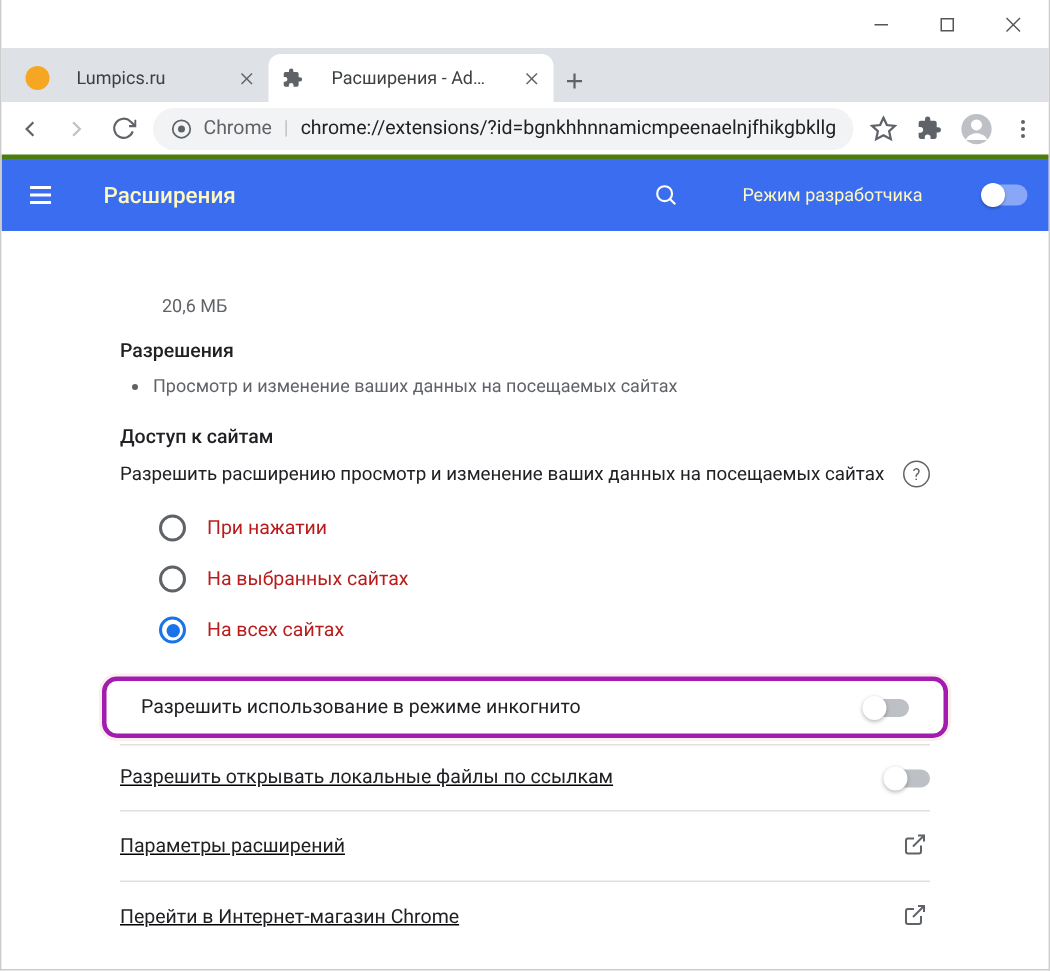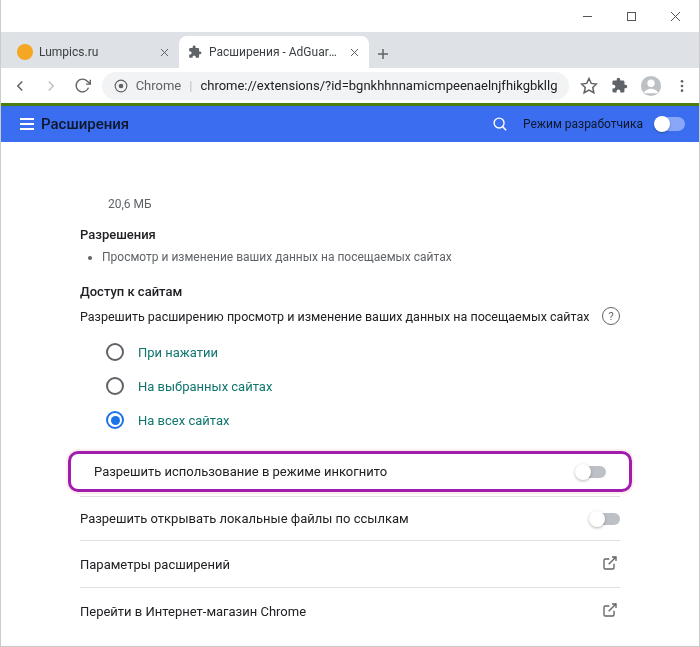--- a/index.html
+++ b/index.html
@@ -2,52 +2,52 @@
 <html><head>
 <meta charset="utf-8">
 <style>
   * { box-sizing: border-box; margin: 0; padding: 0; }
   body { font-family: 'Segoe UI', Roboto, Arial, sans-serif; font-size: 13px; background: #fff; width: 700px; height: 647px; overflow: hidden; position: relative; border: 1px solid #ccc; border-top: none; }
   .window-frame { width: 700px; }
   .titlebar { height: 32px; background: #fff; display:flex; justify-content:flex-end; align-items:center; padding: 0 4px; }
   .win-btn { width: 44px; height: 28px; display:flex; align-items:center; justify-content:center; color:#555; }
   .win-btn svg { stroke:#555; fill:none; }
   .tabstrip { height: 36px; background:#dee1e6; display:flex; align-items:flex-end; padding-left:8px; }
-  .tab { height:32px; background:#dee1e6; border-top-left-radius:8px; border-top-right-radius:8px; padding:0 8px; display:flex; align-items:center; gap:6px; font-size:12px; color:#3c4043; min-width:170px; max-width:190px; }
+  .tab { height:32px; background:#dee1e6; border-top-left-radius:8px; border-top-right-radius:8px; padding:0 8px; display:flex; align-items:center; gap:18px; font-size:12px; color:#3c4043; min-width:170px; max-width:190px; }
   .tab.active { background:#fff; }
   .tab .favicon { width:16px; height:16px; border-radius:50%; display:flex; align-items:center; justify-content:center; flex:0 0 16px; }
   .tab-title { flex:1; white-space:nowrap; overflow:hidden; text-overflow:ellipsis; }
   .tab-close { width:14px; height:14px; display:flex; align-items:center; justify-content:center; color:#5f6368; flex:0 0 14px;}
   .newtab { width:28px; height:28px; display:flex; align-items:center; justify-content:center; color:#5f6368; }
   .addrbar { height:38px; background:#fff; display:flex; align-items:center; padding:0 8px; gap:8px; border-bottom:3px solid #4d7c0f;}
   .nav-icon { width:28px; height:28px; display:flex; align-items:center; justify-content:center; color:#5f6368; border-radius:50%; }
   .nav-icon.disabled { color:#bdc1c6; }
   .omnibox { flex:1; height:28px; background:#f1f3f4; border-radius:14px; display:flex; align-items:center; padding:0 12px; gap:8px; color:#5f6368; font-size:13px; }
   .omnibox .url { color:#202124; white-space:nowrap; overflow:hidden; text-overflow:ellipsis;}
   .omnibox .proto { color:#5f6368; }
-  .header { height:36px; background:#3a6df0; color:#0f172a; display:flex; align-items:center; padding:0 16px; gap:4px; }
+  .header { height:48px; background:#3a6df0; color:#fef9c3; display:flex; align-items:center; padding:0 16px; gap:32px; }
   .burger { width:20px; height:20px; display:flex; align-items:center; justify-content:center;}
   .header-title { font-size:15px; font-weight:500; flex:1; }
   .dev-search { width:20px; height:20px; display:flex; align-items:center; justify-content:center; margin-right:8px;}
   .dev-label { font-size:12px; margin-right:8px; }
   .dev-toggle { width:30px; height:14px; border-radius:7px; background:rgba(255,255,255,0.4); position:relative; }
   .dev-toggle::after { content:""; width:16px; height:16px; border-radius:50%; background:#fff; position:absolute; top:-1px; left:-1px; box-shadow:0 1px 2px rgba(0,0,0,0.3);}
   .content-scroll { position:absolute; top:154px; bottom:0; left:0; right:0; overflow:hidden; background:#fff;}
   .panel { width:540px; margin:0 auto; padding: 0 0 24px 0; }
   .size-text { color:#5f6368; font-size:12px; padding:6px 0 12px 28px;margin-top:37px;}
   .section-label { color:#202124; font-size:13px; font-weight:500; margin-top:4px; }
   .bullet-list { margin:6px 0 18px 18px; color:#5f6368; font-size:12px; }
   .bullet-list li { list-style:disc; margin-left:4px; line-height:1.5;}
   .access-desc { color:#202124; font-size:12.5px; margin:8px 0 10px 0; display:flex; align-items:center; justify-content:space-between;}
   .help-icon { width:18px; height:18px; border:1.5px solid #5f6368; border-radius:50%; display:flex; align-items:center; justify-content:center; color:#5f6368; font-size:11px; flex:0 0 18px;}
-  .radio-row { display:flex; align-items:center; gap:14px; padding:8px 0 8px 26px; color:#0f766e; font-size:13px;}
+  .radio-row { display:flex; align-items:center; gap:14px; padding:8px 0 8px 26px; color:#b91c1c; font-size:13px;}
   .radio { width:18px; height:18px; border:2px solid #5f6368; border-radius:50%; display:flex; align-items:center; justify-content:center; flex:0 0 18px;}
   .radio.checked { border-color:#1a73e8; }
   .radio.checked::after { content:""; width:9px; height:9px; background:#1a73e8; border-radius:50%; }
-  .row { padding:14px 0; border-top:1px solid #e0e0e0; display:flex; align-items:center; justify-content:space-between; gap:12px;}
+  .row { padding:14px 0; border-top:1px solid #e0e0e0; display:flex; align-items:center; justify-content:space-between; gap:12px;text-decoration:underline;}
   .row-text { flex:1; }
   .row-title { font-size:13px; color:#202124; }
   .row-sub { font-size:11.5px; color:#5f6368; line-height:1.5; margin-top:2px;}
   .toggle { width:30px; height:12px; border-radius:7px; background:#bdc1c6; position:relative; flex:0 0 30px;}
   .toggle::after { content:""; width:16px; height:16px; border-radius:50%; background:#fff; position:absolute; top:-2px; left:-1px; box-shadow:0 1px 3px rgba(0,0,0,0.3);}
   .launch-icon { width:18px; height:18px; color:#5f6368; flex:0 0 18px;}
   .highlight-box { border:3px solid #a21caf; border-radius:10px; padding:10px 23px; margin:14px -12px 0 -12px; display:flex; align-items:center; box-shadow: 0 0 0 2px rgba(217,42,28,0.08);}
   .highlight-box .row-text { flex:1; }
   .last-row-border { border-top:1px solid #e0e0e0; margin-top:4px;}
   svg { display:block; }

